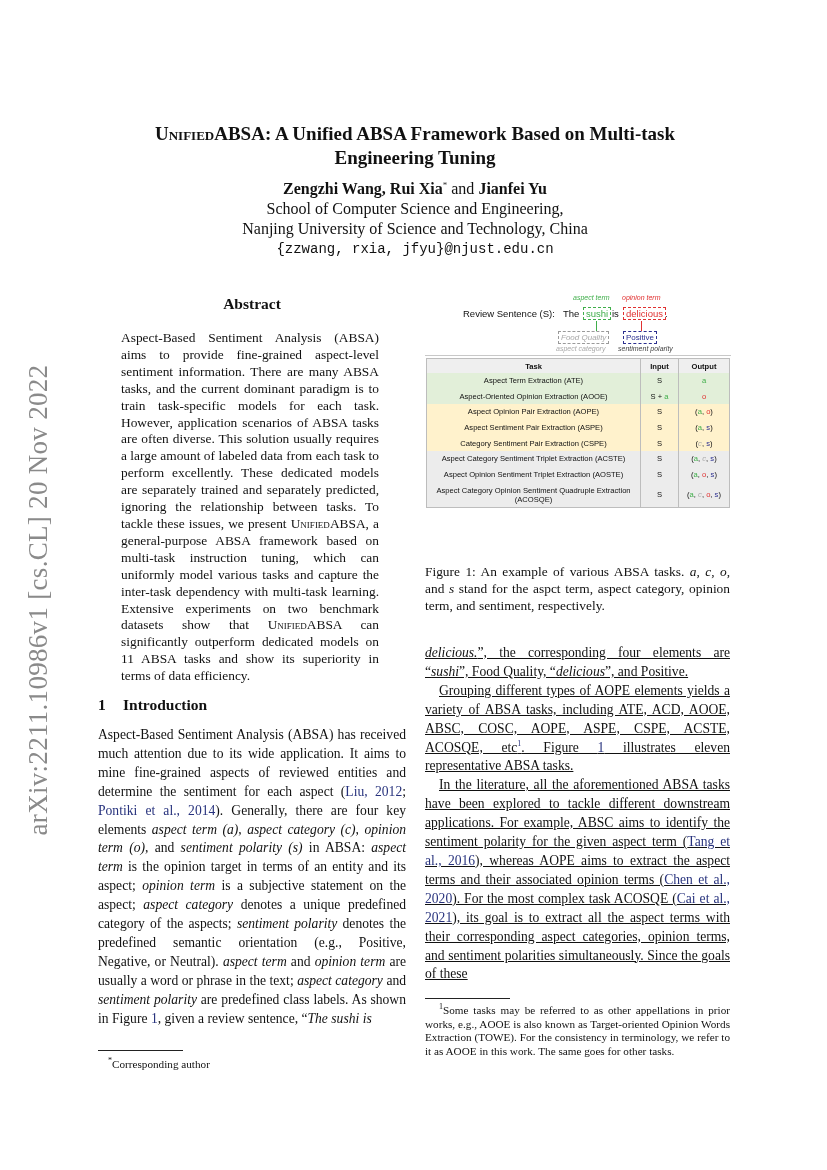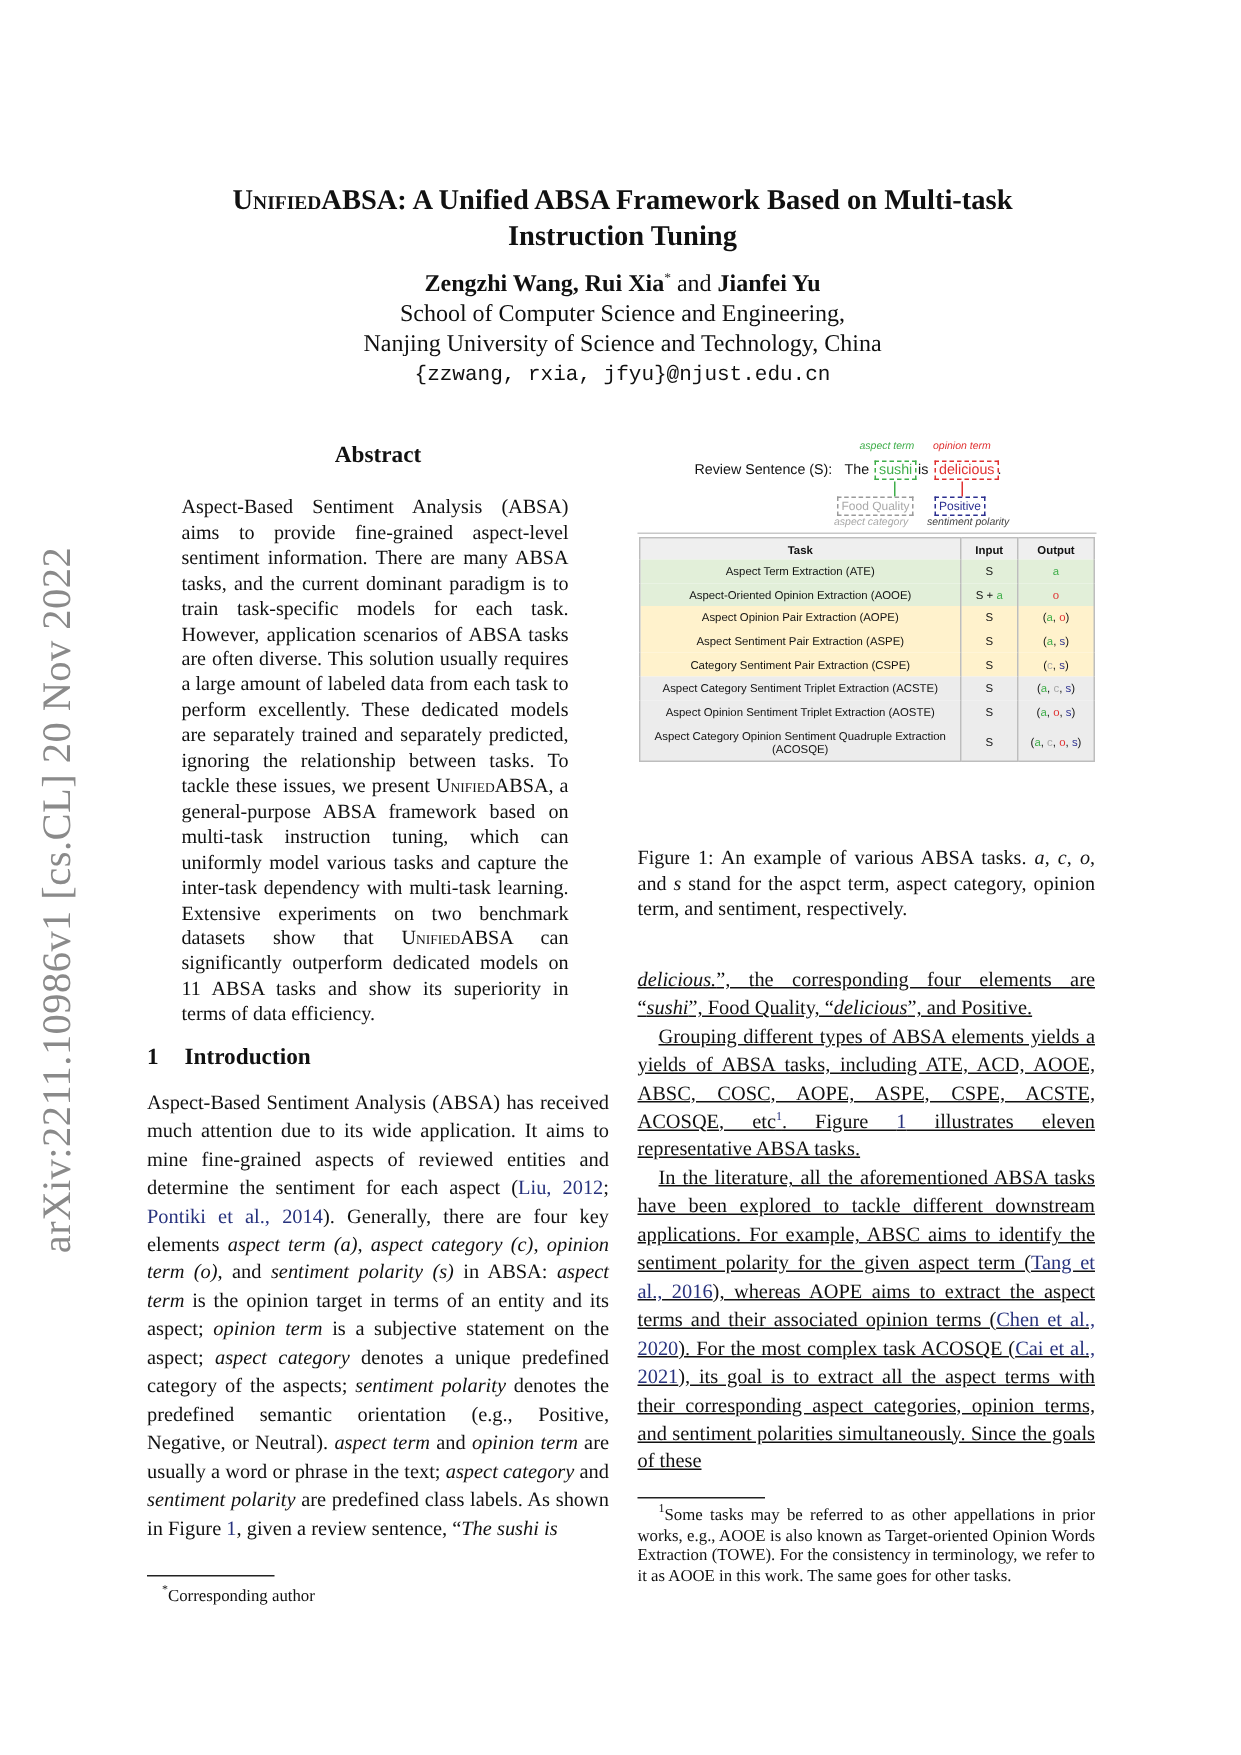--- a/index.html
+++ b/index.html
@@ -50,34 +50,34 @@
                 font-family: "Liberation Sans", "DejaVu Sans", sans-serif; font-size: 7.6px; }
   table.tasks td, table.tasks th { border-left: 1px solid #bdbdbd; border-right: 1px solid #bdbdbd;
                 text-align: center; padding: 0; height: 15.6px; line-height: 9px; }
   table.tasks th { font-weight: bold; background: #efefef; border-top: 1px solid #bdbdbd; height: 14px; }
   table.tasks tr.g td { background: #e2efd9; }
   table.tasks tr.y td { background: #fff2cc; }
   table.tasks tr.d td { background: #ececec; }
   table.tasks tr.last td { height: 25px; border-bottom: 1px solid #bdbdbd; }
   table.tasks td.task { width: 213px; }
   table.tasks td.inp { width: 37px; }
-  .ca { color: #3fae4a; } .cc { color: #a9a9a9; } .co { color: #e03131; } .cs { color: #2b2f8f; }
+  .ca { color: #3fae4a; } .cc { color: #a9a9a9; font-style: italic; } .co { color: #e03131; } .cs { color: #2b2f8f; }
 
   .caption { position: absolute; left: 425px; top: 563px; width: 305px; font-size: 13.4px; line-height: 17px; text-align: justify; }
 </style>
 </head>
 <body>
 
 <div class="arxiv-stamp">
   <span>arXiv:2211.10986v1  [cs.CL]  20 Nov 2022</span>
 </div>
 
 <div class="title">
   <div><span class="sc">Unified</span><span>ABSA: A Unified ABSA Framework Based on Multi-task</span></div>
-  <div>Instruction Tuning</div>
+  <div>Engineering Tuning</div>
 </div>
 
 <div class="authors">
   <div>
     <b>Zengzhi Wang, Rui Xia</b><span class="sup">*</span>
     <span>and</span>
     <b>Jianfei Yu</b>
   </div>
   <div>School of Computer Science and Engineering,</div>
   <div>Nanjing University of Science and Technology, China</div>
@@ -181,21 +181,21 @@
 
 <div class="caption">
   <span>Figure 1: An example of various ABSA tasks. </span><i>a</i><span>, </span><i>c</i><span>, </span><i>o</i><span>, and </span><i>s</i><span> stand for the aspct term, aspect category, opinion term, and sentiment, respectively.</span>
 </div>
 
 <div class="col col-right" style="top:644px;text-decoration:underline;">
   <p>
     <i>delicious.</i><span>”, the corresponding four elements are “</span><i>sushi</i><span>”, Food Quality, “</span><i>delicious</i><span>”, and Positive.</span>
   </p>
   <p class="indent">
-    <span>Grouping different types of ABSA elements yields a yields of ABSA tasks, including ATE, ACD, AOOE, ABSC, COSC, AOPE, ASPE, CSPE, ACSTE, ACOSQE, etc</span><span class="supn cite">1</span><span>. Figure </span><span class="cite">1</span><span> illustrates eleven representative ABSA tasks.</span>
+    <span>Grouping different types of AOPE elements yields a variety of ABSA tasks, including ATE, ACD, AOOE, ABSC, COSC, AOPE, ASPE, CSPE, ACSTE, ACOSQE, etc</span><span class="supn cite">1</span><span>. Figure </span><span class="cite">1</span><span> illustrates eleven representative ABSA tasks.</span>
   </p>
   <p class="indent">
     <span>In the literature, all the aforementioned ABSA tasks have been explored to tackle different downstream applications. For example, ABSC aims to identify the sentiment polarity for the given aspect term (</span><span class="cite">Tang et al., 2016</span><span>), whereas AOPE aims to extract the aspect terms and their associated opinion terms (</span><span class="cite">Chen et al., 2020</span><span>). For the most complex task ACOSQE (</span><span class="cite">Cai et al., 2021</span><span>), its goal is to extract all the aspect terms with their corresponding aspect categories, opinion terms, and sentiment polarities simultaneously. Since the goals of these</span>
   </p>
 </div>
 
 <div class="fn-rule" style="left:425px; top:998px;"></div>
 <div class="footnote" style="left:425px; top:1004px; width:305px; text-indent:14px;">
   <sup>1</sup><span>Some tasks may be referred to as other appellations in prior works, e.g., AOOE is also known as Target-oriented Opinion Words Extraction (TOWE). For the consistency in terminology, we refer to it as AOOE in this work. The same goes for other tasks.</span>
 </div>

